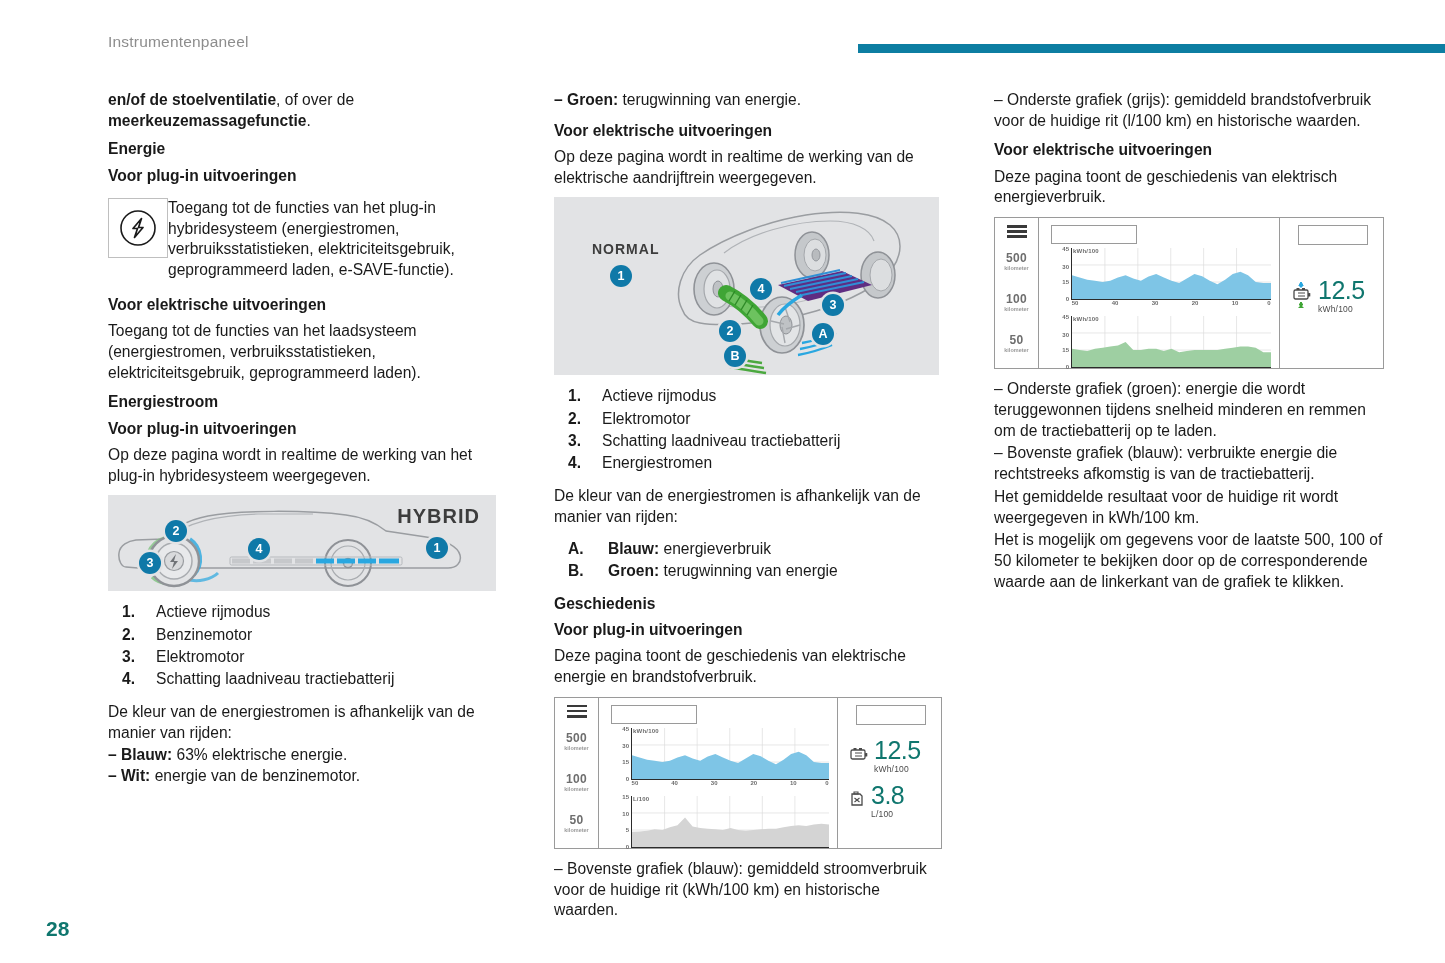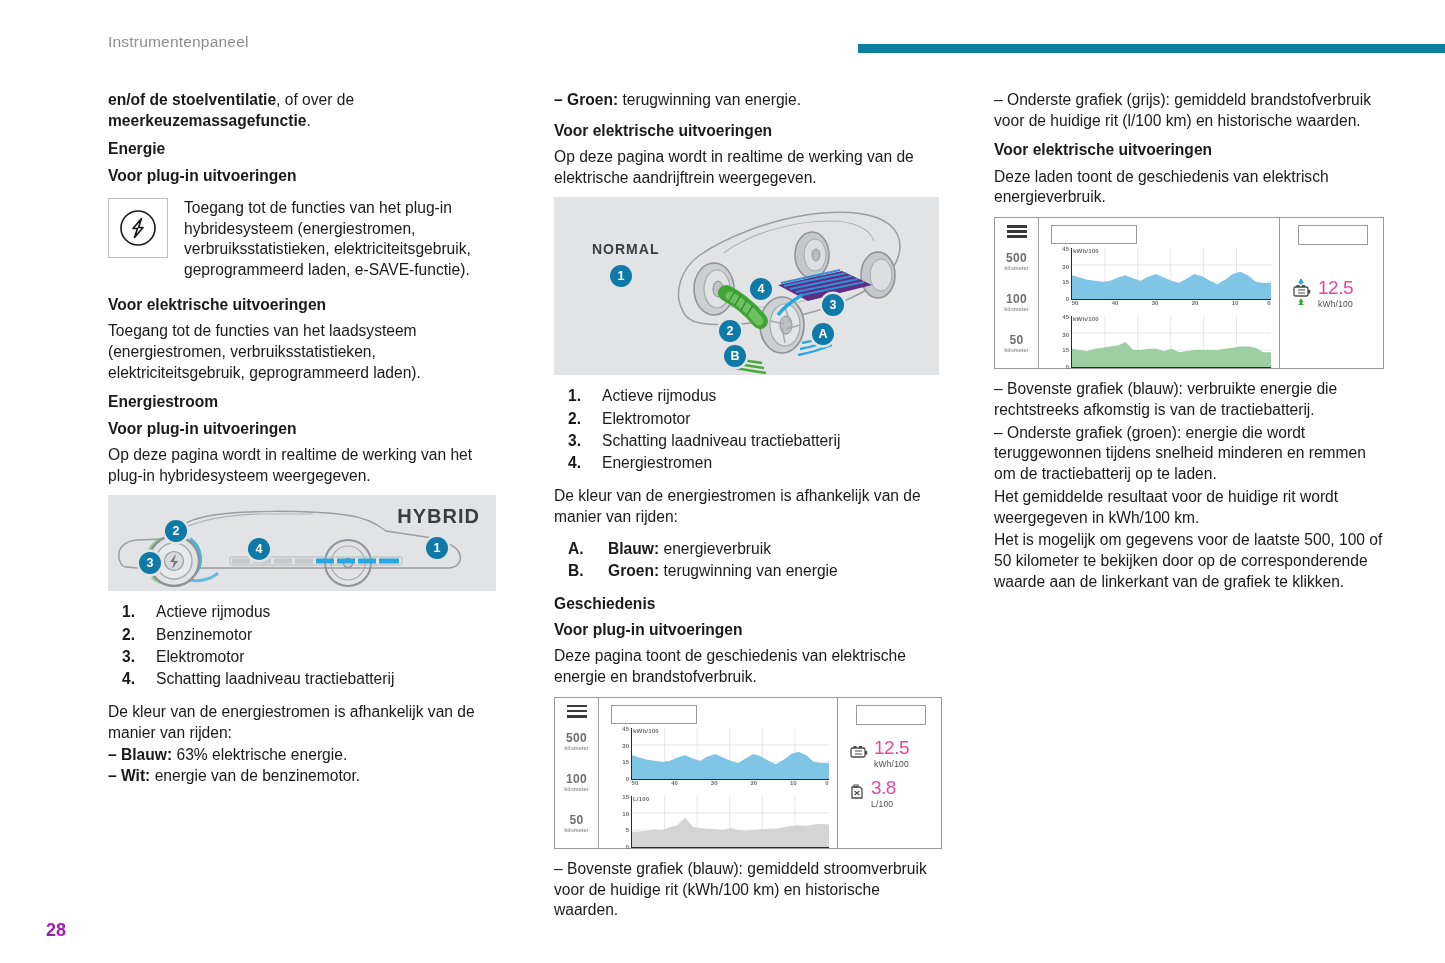--- a/index.html
+++ b/index.html
@@ -20,21 +20,21 @@
     font-size:15.5px; color:#8d8d8d; letter-spacing:0.2px;
   }
   .header-rule {
     position:absolute; left:858px; top:44px;
     width:587px; height:9px; background:#0d7ea2;
   }
 
   
   .page-number {
     position:absolute; left:46px; bottom:22px;
-    font-size:18px; font-weight:bold; color:#a21caf;
+    font-size:21px; font-weight:bold; color:#0f766e;
   }
 
   
   .cols {
     position:absolute; top:74px; left:0;
     width:1445px; height:860px;
     display:flex;
   }
   .col { padding:0 14px;margin-top:16px; }
   .col-1 { width:430px; margin-left:94px; }
@@ -52,21 +52,21 @@
     font-size:15.6px; font-weight:bold; line-height:1.3;
     margin-bottom:6px;
   }
   .chapter-title {
     font-size:27px; font-weight:bold; line-height:1.18;
     margin:20px 0 16px 0; letter-spacing:-0.2px;
   }
   b, strong { font-weight:bold; }
 
   
-  .icon-note { display:flex; gap:16px; align-items:flex-start; margin:12px 0 14px 0; }
+  .icon-note { display:flex; gap:0; align-items:flex-start; margin:12px 0 14px 0; }
   .icon-box {
     flex:0 0 auto; width:60px; height:60px;
     border:1px solid #bfbfbf; background:#fff;
     display:flex; align-items:center; justify-content:center;
   }
   .icon-note-text { font-size:15.6px; line-height:1.33; }
 
   
   .num-list { list-style:none; padding:0; margin:10px 0 12px 0; }
   .num-list li { display:flex; font-size:15.6px; line-height:1.42; }
@@ -137,21 +137,21 @@
   }
   .plot svg { display:block; width:100%; height:100%; }
   .dash-right {
     width:104px; border-left:1.6px solid #9a9a9a;
     padding:7px 6px 0 8px;
     display:flex; flex-direction:column; align-items:center;
   }
   .dash-right-tab { width:70px; height:20px; border:1.4px solid #9a9a9a; background:#fff; }
   .readout { display:flex; align-items:center; gap:6px; margin-top:14px; width:100%; padding-left:4px; }
   .readout-icon { flex:0 0 auto; }
-  .readout-num { font-size:19px; color:#ec4899; line-height:0.95; letter-spacing:-0.5px; }
+  .readout-num { font-size:25px; color:#0f766e; line-height:0.95; letter-spacing:-0.5px; }
   .readout-unit { font-size:8.5px; color:#4a4a4a; margin-top:1px; letter-spacing:0.2px; }
 </style>
 </head>
 <body>
 
 <div class="header">
   <div class="header-title">Instrumentenpaneel</div>
   <div class="header-rule"></div>
 </div>
 
@@ -494,21 +494,21 @@
     </div>
 
     <p class="body-text">– Bovenste grafiek (blauw): gemiddeld stroomverbruik voor de huidige rit (kWh/100 km) en historische waarden.</p>
   </div>
 
   <div class="col col-3">
 
     <p class="body-text">– Onderste grafiek (grijs): gemiddeld brandstofverbruik voor de huidige rit (l/100 km) en historische waarden.</p>
 
     <h4 class="sub-head">Voor elektrische uitvoeringen</h4>
-    <p class="body-text">Deze laden toont de geschiedenis van elektrisch energieverbruik.</p>
+    <p class="body-text">Deze pagina toont de geschiedenis van elektrisch energieverbruik.</p>
 
     <div class="dash dash-elec">
       <div class="dash-rail">
         <div class="hamburger">
             <span></span>
             <span></span>
             <span></span>
           </div>
         <div class="rail-item">
           <div class="rail-val">500</div>
@@ -605,19 +605,19 @@
             </svg>
           </span>
           <span>
             <span class="readout-num">12.5</span>
             <div class="readout-unit">kWh/100</div>
           </span>
         </div>
       </div>
     </div>
 
+    <p class="body-text tight">– Onderste grafiek (groen): energie die wordt teruggewonnen tijdens snelheid minderen en remmen om de tractiebatterij op te laden.</p>
     <p class="body-text tight">– Bovenste grafiek (blauw): verbruikte energie die rechtstreeks afkomstig is van de tractiebatterij.</p>
-    <p class="body-text tight">– Onderste grafiek (groen): energie die wordt teruggewonnen tijdens snelheid minderen en remmen om de tractiebatterij op te laden.</p>
     <p class="body-text tight">Het gemiddelde resultaat voor de huidige rit wordt weergegeven in kWh/100 km.</p>
     <p class="body-text">Het is mogelijk om gegevens voor de laatste 500, 100 of 50 kilometer te bekijken door op de corresponderende waarde aan de linkerkant van de grafiek te klikken.</p>
 
   </div>
 </div>
 
 </body></html>

